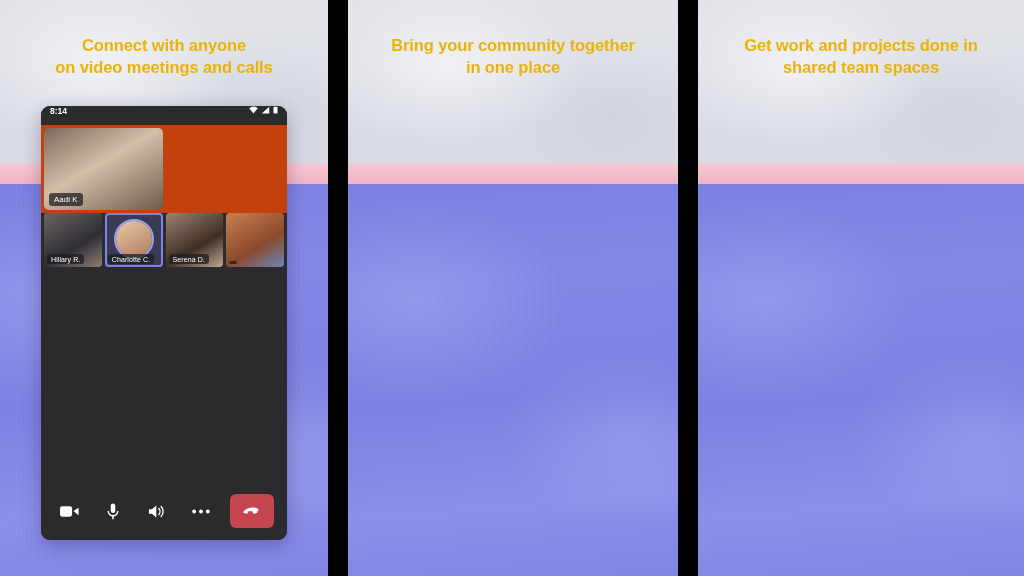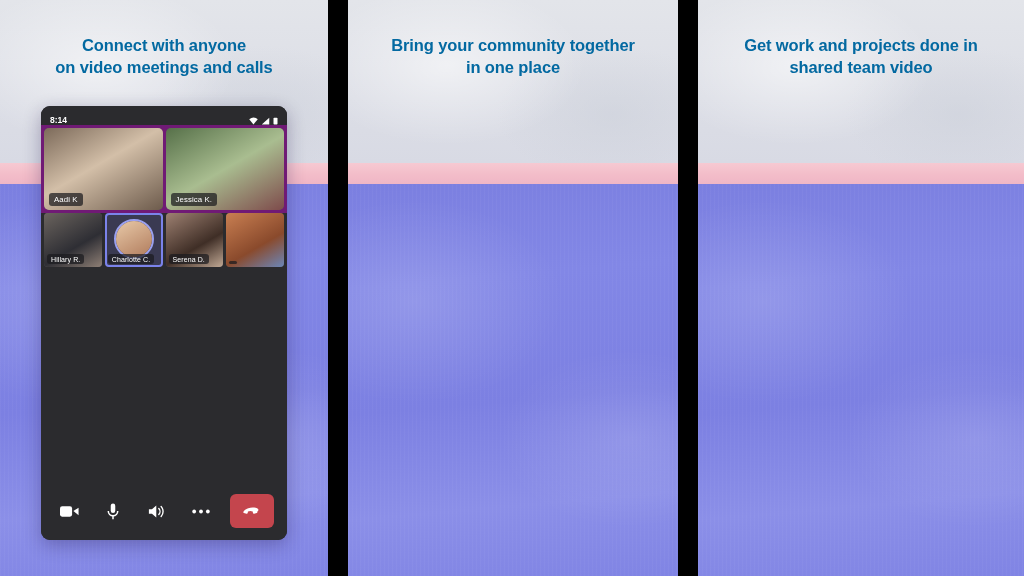--- a/index.html
+++ b/index.html
@@ -39,44 +39,44 @@
     content:""; position:absolute; inset:0;
     background:
       radial-gradient(ellipse 70% 40% at 20% 30%, rgba(255,255,255,.14), rgba(255,255,255,0) 65%),
       radial-gradient(ellipse 60% 35% at 85% 65%, rgba(255,255,255,.12), rgba(255,255,255,0) 65%),
       repeating-linear-gradient(90deg, rgba(255,255,255,.035) 0 1px, rgba(0,0,0,0) 1px 4px);
   }
 
   .headline {
     position: absolute; left: 0; right: 0; top: 34px;
     text-align: center;
-    color: #0369a1;
+    color: #eab308;
     font-size: 16.5px; font-weight: 700; line-height: 22px;
     letter-spacing: -0.1px;
     padding: 0 16px;
     white-space: pre-line;
   }
 
   
   .phone {
     position: absolute; border-radius: 13px; overflow: hidden;
     box-shadow: 0 5px 18px rgba(30,20,70,.32);
   }
   #phone-1 { left: 41px; top: 106px; width: 246px; height: 434px; background: #2b2b2e; border-radius: 9px;}
 
   
-  .statusbar { display: flex; align-items: flex-end; justify-content: space-between;
+  .statusbar { display: flex; align-items: flex-start; justify-content: space-between;
     padding: 0 9px; height: 19px; font-size: 8.5px; font-weight: 600; }
   .statusbar.dark { background: #2b2b2e; color: #ffffff; }
   .sb-icons { display: flex; align-items: center; gap: 3px; }
   .sb-icons svg { display: block; }
 
   
   .vgrid { display: grid; grid-template-columns: 1fr 1fr; gap: 3px; padding: 3px;
-           background: #701a75; }
+           background: #c2410c; }
   .tile { position: relative; height: 82px; border-radius: 5px; overflow: hidden; background:#55545c;}
   .tile .photo { position: absolute; inset: 0; }
   .name-chip {
     position: absolute; left: 5px; bottom: 4px;
     background: rgba(26,26,30,.72); color: #fff;
     font-size: 7.8px; font-weight: 500;
     padding: 2px 5px; border-radius: 3px; letter-spacing: .1px;
   }
   .strip { display: grid; grid-template-columns: repeat(4, 1fr); gap: 3px; padding: 0 3px 3px 3px; background:#2b2b2e;}
   .strip .tile { height: 54px; border-radius: 4px; }
@@ -132,26 +132,20 @@
         </span>
       </div>
 
       <div class="vgrid">
         <div class="tile">
           <div class="photo">
               <div class="ph" style="background:linear-gradient(150deg,#7c6a5a,#d3bfa8 45%,#6d5b4c)"></div>
             </div>
           <div class="name-chip">Aadi K</div>
         </div>
-        <div class="tile">
-          <div class="photo">
-              <div class="ph" style="background:linear-gradient(150deg,#567049,#a9bd90 50%,#7e4b4b)"></div>
-            </div>
-          <div class="name-chip">Jessica K.</div>
-        </div>
       </div>
 
       <div class="strip">
         <div class="tile">
           <div class="photo">
               <div class="ph" style="background:linear-gradient(150deg,#6b645e,#2e2e34 60%,#8e7f75)"></div>
             </div>
           <div class="name-chip">Hillary R.</div>
         </div>
         <div class="tile speaking">
@@ -221,17 +215,17 @@
 
   </div>
 
   <div class="panel" id="panel-3">
     <div class="bg">
       <div class="sky"></div>
       <div class="pink"></div>
       <div class="blue"></div>
     </div>
     <div class="headline">Get work and projects done in
-shared team video</div>
+shared team spaces</div>
 
   </div>
 
 </div>
 
 </body></html>

